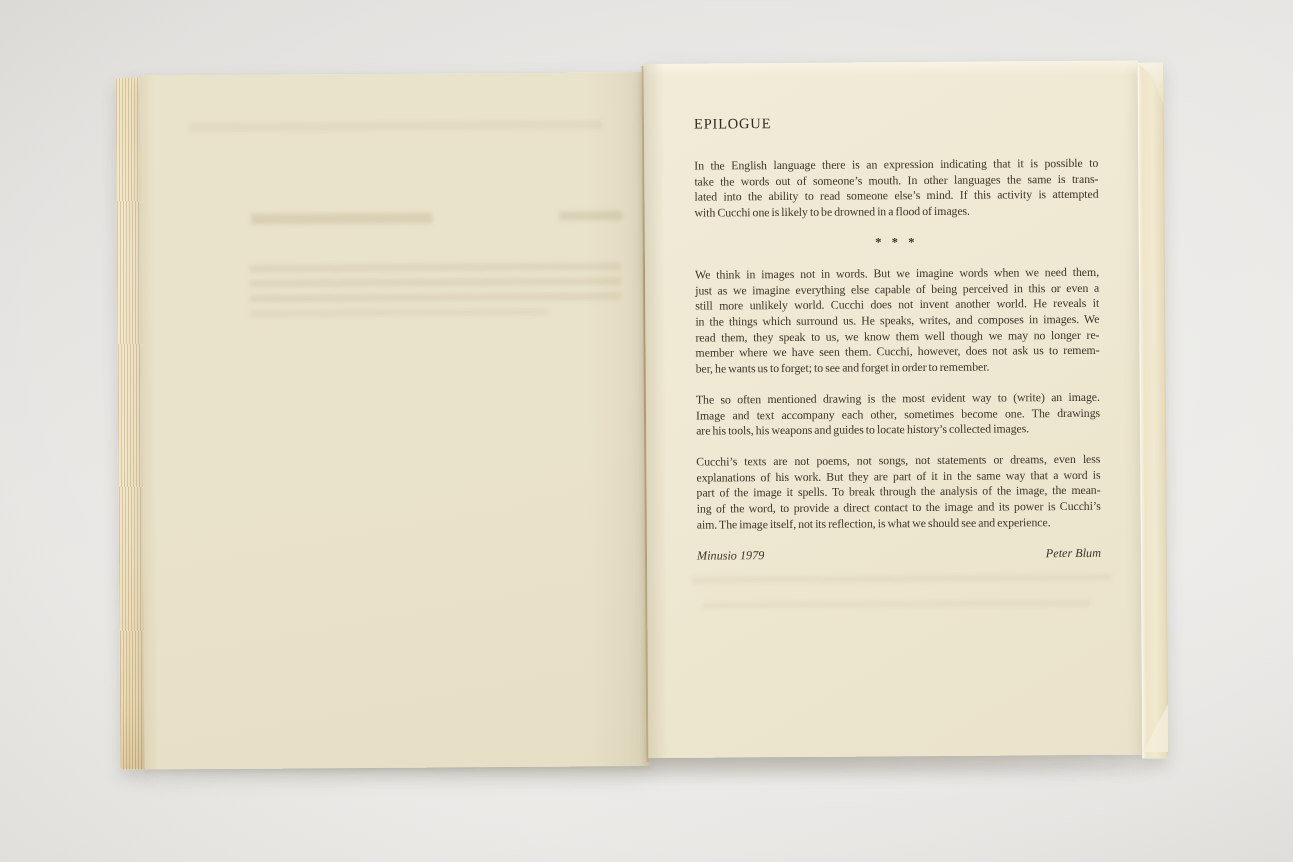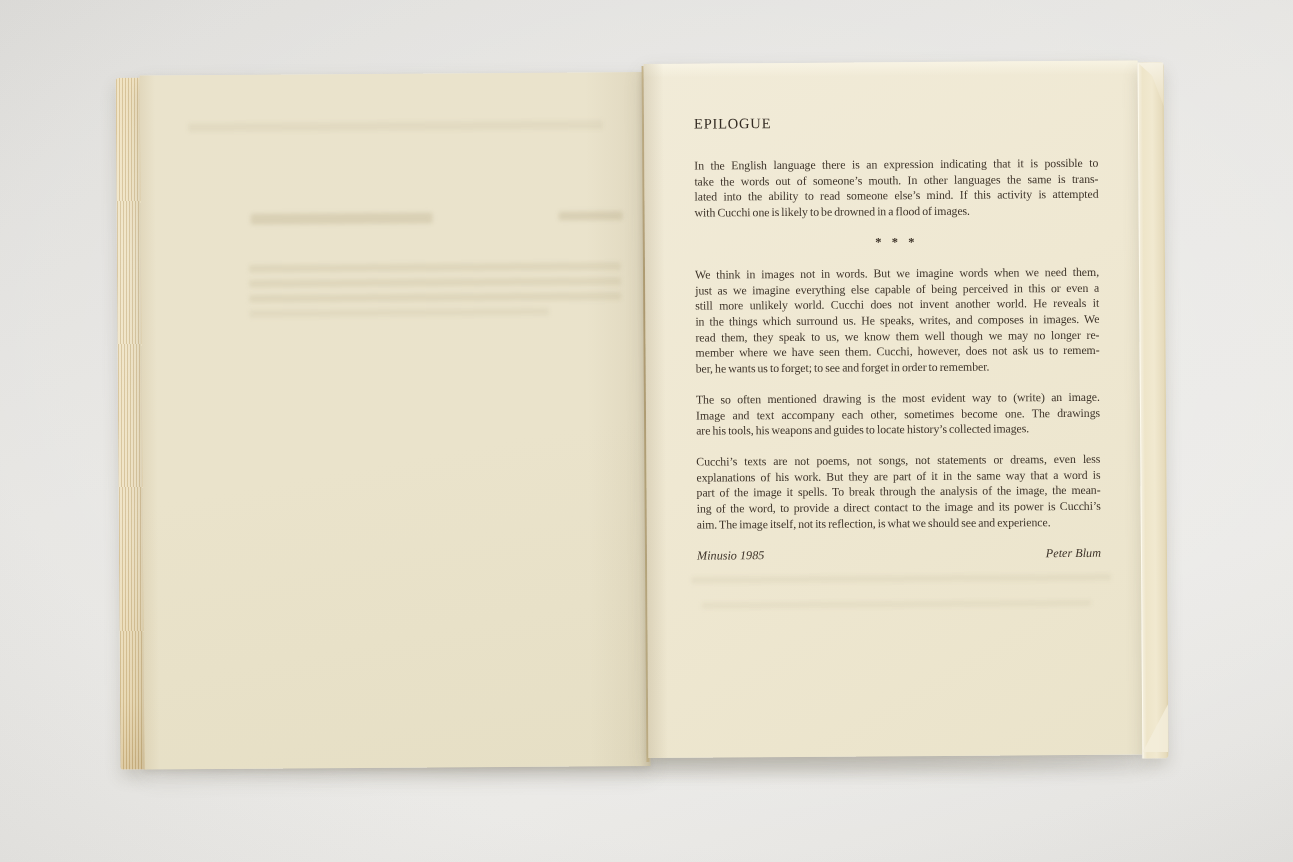--- a/index.html
+++ b/index.html
@@ -181,21 +181,21 @@
 
         <div class="para">
             <div class="tline">Cucchi’s texts are not poems, not songs, not statements or dreams, even less</div>
             <div class="tline">explanations of his work. But they are part of it in the same way that a word is</div>
             <div class="tline">part of the image it spells. To break through the analysis of the image, the mean-</div>
             <div class="tline">ing of the word, to provide a direct contact to the image and its power is Cucchi’s</div>
             <div class="tline tline-last">aim. The image itself, not its reflection, is what we should see and experience.</div>
           </div>
 
         <div class="signature">
-          <span>Minusio 1985</span>
+          <span>Minusio 1979</span>
           <span>Peter Blum</span>
         </div>
       </div>
     </div>
 
     <div class="cover-strip">
       <div class="cover-fold-top"></div>
       <div class="cover-fold-bottom"></div>
     </div>
 

